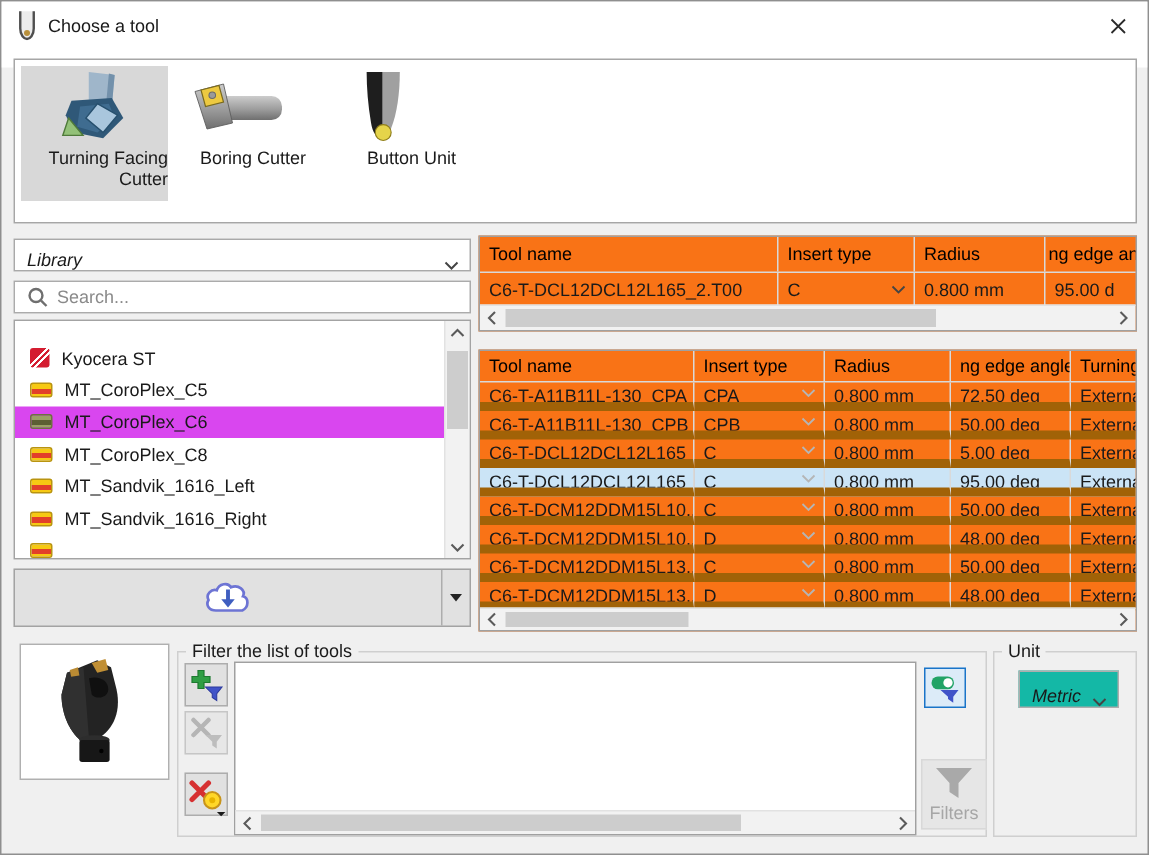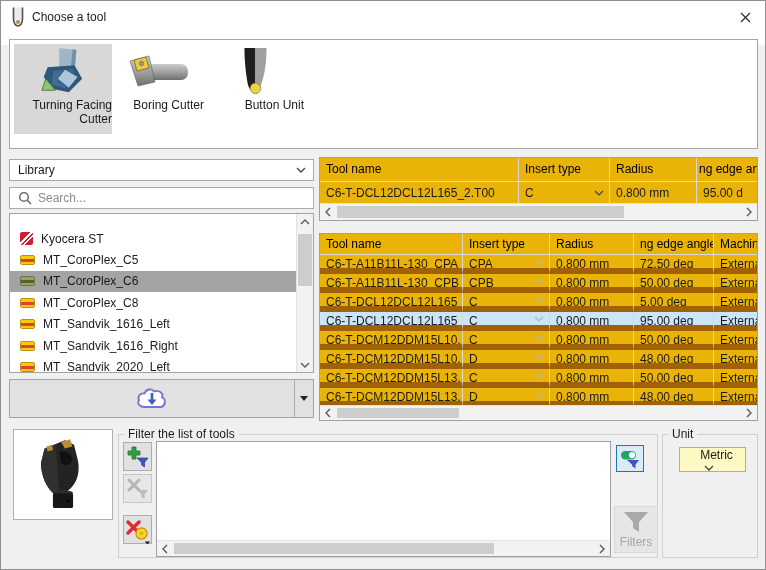--- a/index.html
+++ b/index.html
@@ -10,48 +10,48 @@
   .titlebar .appicon{position:absolute;left:10px;top:6px;width:14px;height:20px;}
   .titlebar .title{position:absolute;left:31px;top:0;line-height:32px;}
   .closebtn{position:absolute;right:6px;top:4px;width:28px;height:24px;display:flex;align-items:center;justify-content:center;}
   
   .typepanel{position:absolute;left:8px;top:38px;width:749px;height:110px;background:#fff;border:1px solid #a6a6a6;}
   .typeitem{position:absolute;top:4px;height:90px;text-align:center;padding-top:2px;}
   .typeitem.sel{background:#d8d8d8;}
   .typeitem .ticon{height:52px;display:flex;align-items:center;justify-content:center;}
   .typeitem .tlabel{line-height:14px;text-align:right;}
   
-  .combo{position:absolute;background:#fff;border:1px solid #a9a9a9;display:flex;align-items:center;}
+  .combo{position:absolute;background:#fff;border:1px solid #a9a9a9;display:flex;align-items:flex-end;font-style:italic;}
   .combo .ctext{padding-left:8px;flex:1;}
   .combo .chev{margin-right:7px;}
   .searchbox{position:absolute;left:8px;top:186px;width:305px;height:22px;background:#fff;border:1px solid #ababab;display:flex;align-items:center;}
   .searchbox svg{margin:0 6px 0 8px;}
   .searchbox input{border:none;outline:none;flex:1;font-size:12px;color:#b91c1c;background:transparent;padding:0;}
   .searchbox input::placeholder{color:#8a8a8a;}
   .liblist{position:absolute;left:8px;top:212px;width:305px;height:160px;background:#fff;border:1px solid #a3a3a3;overflow:hidden;}
   .liblist .items{position:absolute;left:0;top:14px;right:17px;}
   .libitem{height:21.4px;display:flex;align-items:center;padding-left:10px;white-space:nowrap;}
-  .libitem.sel{background:#a3a3a3;}
+  .libitem.sel{background:#d946ef;}
   .lib-icon{width:15px;height:10px;border-radius:2px;margin-right:8px;flex:0 0 15px;}
   .library-icon-yellow{background:linear-gradient(#f6c913 0 3px,#e2402a 3px 6.5px,#f6c913 6.5px);border:1px solid #b99410;}
   .library-icon-olive{background:linear-gradient(#9aa065 0 3px,#5c5f33 3px 6.5px,#9aa065 6.5px);border:1px solid #6e7140;}
   .kyocera-logo-icon{width:13px;height:13px;flex:0 0 13px;border-radius:2px;background:
      linear-gradient(135deg,#d41c30 42%,#fff 42% 50%,#d41c30 50% 58%,#fff 58% 66%,#d41c30 66%);}
   
   .vscroll{position:absolute;right:0;top:0;bottom:0;width:17px;background:#f2f2f2;border-left:1px solid #e2e2e2;}
   .vscroll .sarr{position:absolute;left:0;width:16px;height:16px;display:flex;align-items:center;justify-content:center;}
   .vscroll .sarr.up{top:0;} .vscroll .sarr.down{bottom:0;}
   .vscroll .vthumb{position:absolute;left:1px;width:14px;background:#cdcdcd;}
   
   .dlbtn{position:absolute;left:8px;top:378px;width:305px;height:39px;background:#e1e1e1;border:1px solid #a3a3a3;display:flex;}
   .dlbtn .main{flex:1;display:flex;align-items:center;justify-content:center;}
   .dlbtn .arrowzone{width:19px;border-left:1px solid #adadad;display:flex;align-items:center;justify-content:center;}
   .tri-down{width:0;height:0;border-left:4px solid transparent;border-right:4px solid transparent;border-top:5px solid #222;}
   
-  .tbl{position:absolute;background:#eab308;border:1px solid #a0a0a0;}
+  .tbl{position:absolute;background:#f97316;border:1px solid #a0a0a0;}
   .gridrow{display:grid;}
   .top-tbl .gridrow{grid-template-columns:199px 91px 87px 1fr;}
   .main-tbl .gridrow{grid-template-columns:143px 87px 84px 80px 1fr;}
   .c{padding:0 6px;white-space:nowrap;overflow:hidden;border-right:1px solid #d9d9d9;position:relative;}
   .c:last-child{border-right:none;}
   .num{text-align:left;}
   .thead .c{color:#000;}
   .top-tbl .thead .c{line-height:23px;height:23px;}
   .top-tbl .trow .c{line-height:22px;height:22px;}
   .main-tbl .thead .c{line-height:20px;height:20px;}
@@ -70,21 +70,21 @@
   
   .preview{position:absolute;left:12px;top:428px;width:100px;height:91px;background:#fff;border:1px solid #b0b0b0;display:flex;align-items:center;justify-content:center;}
   .groupbox{position:absolute;border:1px solid #cfcfcf;}
   .groupbox .glabel{position:absolute;top:-8px;left:5px;background:#f0f0f0;padding:0 4px;line-height:14px;}
   .sqbtn{position:absolute;width:29px;height:29px;background:#e1e1e1;border:1px solid #adadad;display:flex;align-items:center;justify-content:center;}
   .sqbtn.disabled{background:#e7e7e7;border-color:#c6c6c6;}
   .flist{position:absolute;left:155px;top:440px;width:455px;height:116px;background:#fff;border:1px solid #a0a0a0;}
   .flist .hscroll{height:16px;}
   .togglebtn{position:absolute;left:615px;top:444px;width:28px;height:27px;background:#dcebf8;border:1px solid #1a74c8;display:flex;align-items:center;justify-content:center;}
   .filtersbtn{position:absolute;left:613px;top:505px;width:44px;height:47px;background:#e6e6e6;border:1px solid #d8d8d8;display:flex;flex-direction:column;align-items:center;justify-content:center;gap:2px;color:#a6a6a6;}
-  .metric{left:678px;top:446px;width:67px;height:25px;background:#fef9c3;border:1px solid #adadad;flex-direction:column;}
+  .metric{left:678px;top:446px;width:67px;height:25px;background:#14b8a6;border:1px solid #adadad;}
   .corner-tri{position:absolute;right:1px;bottom:1px;width:0;height:0;border-left:4px solid transparent;border-top:4px solid transparent;border-right:4px solid #1a1a1a;transform:rotate(45deg);}
 </style>
 </head>
 <body>
 
 <div class="dialog">
 
   <div class="titlebar">
     <svg class="appicon" viewBox="0 0 14 20">
       <path d="M2.5,0.5 V12 C2.5,16.5 5,19 7,19 C9,19 11.5,16.5 11.5,12 V0.5" fill="#ececec" stroke="#4f4f4f" stroke-width="1.6"></path>
@@ -178,21 +178,20 @@
         <div class="libitem">
     <span class="lib-icon library-icon-yellow"></span>
     <span class="lib-name">MT_Sandvik_1616_Left</span>
   </div>
         <div class="libitem">
     <span class="lib-icon library-icon-yellow"></span>
     <span class="lib-name">MT_Sandvik_1616_Right</span>
   </div>
         <div class="libitem">
     <span class="lib-icon library-icon-yellow"></span>
-    <span class="lib-name">MT_Sandvik_2020_Left</span>
   </div>
         <div class="libitem">
     <span class="lib-icon library-icon-yellow"></span>
     <span class="lib-name">MT_Sandvik_2020_Right</span>
   </div>
       </div>
     <div class="vscroll">
       <div class="sarr up">
           <svg width="10" height="9" viewBox="0 0 10 9">
             <polyline points="1,6 5,2 9,6" fill="none" stroke="#5a5a5a" stroke-width="1.4"></polyline>
@@ -253,21 +252,21 @@
         </div>
     </div>
   </div>
 
   <div class="tbl main-tbl" style="left:318px;top:232px;width:439px;height:188px;">
     <div class="thead gridrow">
       <div class="c">Tool name</div>
       <div class="c">Insert type</div>
       <div class="c num">Radius</div>
       <div class="c num">ng edge angle</div>
-      <div class="c">Machin</div>
+      <div class="c">Turning</div>
     </div>
     <div>
         <div class="trow gridrow">
     <div class="c f-name">C6-T-A11B11L-130_CPA</div>
     <div class="c combo-cell"><span class="f-ins">CPA</span>
       <svg class="chev" width="10" height="6" viewBox="0 0 10 6">
               <polyline points="1,1 5,5 9,1" fill="none" stroke="#b5b5b5" stroke-width="1.2"></polyline>
             </svg>
     </div>
     <div class="c num f-rad">0.800 mm</div>

